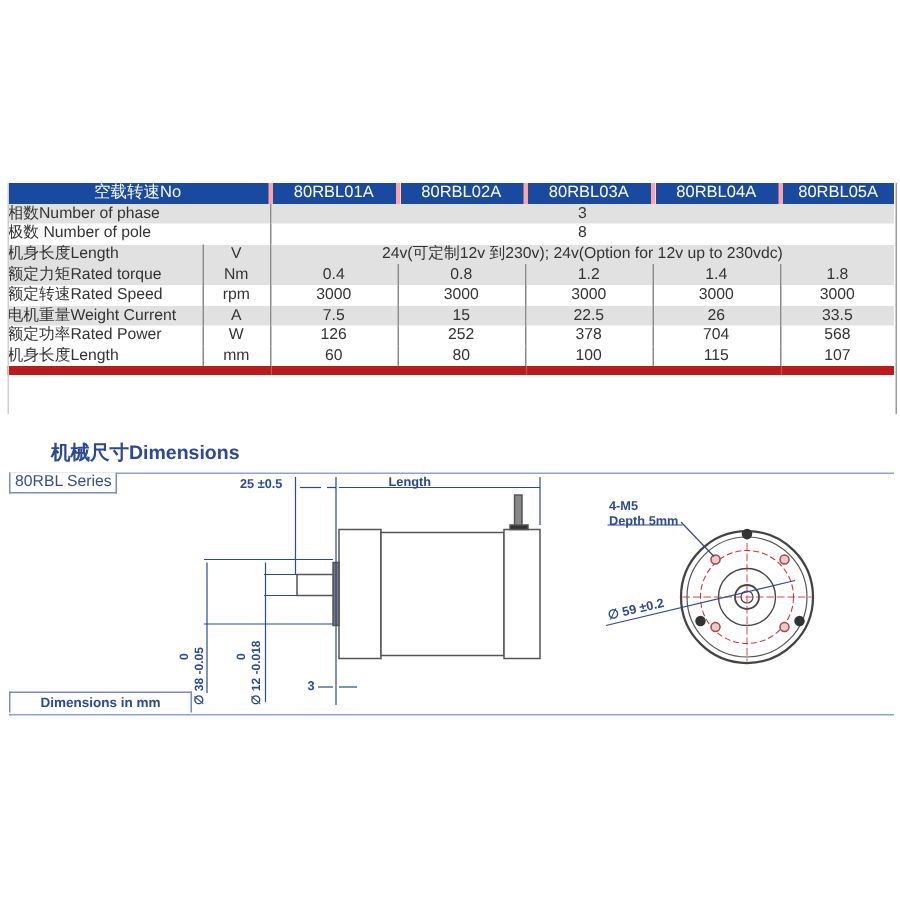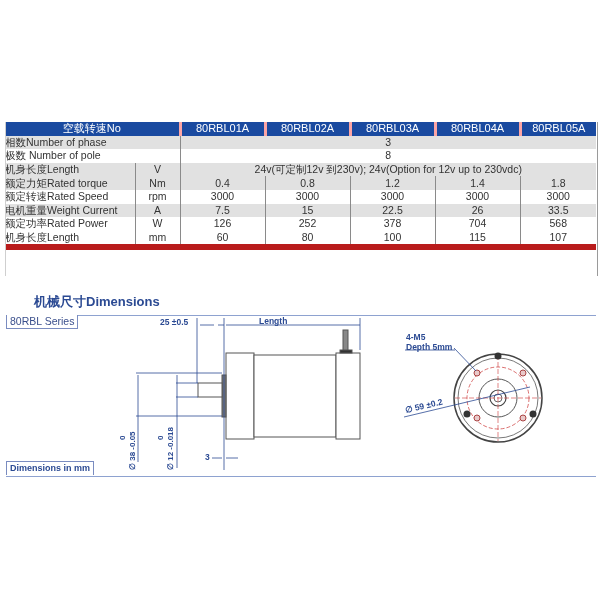--- a/index.html
+++ b/index.html
@@ -8,21 +8,21 @@
   .spec-table td, .spec-table th { height:13.6px; padding:0; text-align:center; border-left:1px solid #8a8a8a; line-height:13px; white-space:nowrap; overflow:hidden; }
   .spec-table th { background:#1a4aa0; color:#ffffff; font-weight:normal; font-size:11px; border-left:3px solid #fca5a5; }
   .spec-table tr.shade td { background:#e1e1e1; }
   .spec-table td.lbl { text-align:left; border-left:none; }
   .spec-table tr:last-child td { border-bottom:6px solid #b91c1c; }
   .spec-wrap { position:absolute; left:5px; top:122px; width:591px; height:154px; border-right:1px solid #9a9a9a; border-left:1px solid #cfcfcf; pointer-events:none; }
 
   .dim-title { position:absolute; left:6px; top:293px; font-size:13px; color:#2b4a93; font-weight:bold;margin-left:28px; }
   .dim-box { position:absolute; left:6px; top:315px; width:590px; height:160px; border-top:1px solid #8ea2d0; border-bottom:1px solid #8ea2d0; }
   .series-tag { position:absolute; left:6px; top:315px; padding:0 3px; height:13px; font-size:10.5px; color:#3a4f8c; border:1px solid #7a8cc0; border-top:none; line-height:13px; background:#fff;text-align:right; }
-  .units-tag { position:absolute; left:6px; top:461px; padding:0 3px; height:13px; font-size:9px; font-weight:bold; color:#2b4a93; border:1px solid #7a8cc0; border-bottom:none; line-height:13px; background:#fff; }
+  .units-tag { position:absolute; left:6px; top:461px; padding:0 20px; height:13px; font-size:9px; font-weight:bold; color:#2b4a93; border:1px solid #7a8cc0; border-bottom:none; line-height:13px; background:#fff; }
   .drawing { position:absolute; left:0; top:300px; }
   .dlbl { font-family:"Liberation Sans", sans-serif; font-weight:bold; fill:#2b4a93; }
 </style>
 </head>
 <body>
 
 <table class="spec-table">
   <colgroup>
     <col style="width:130px">
       <col style="width:45px">

